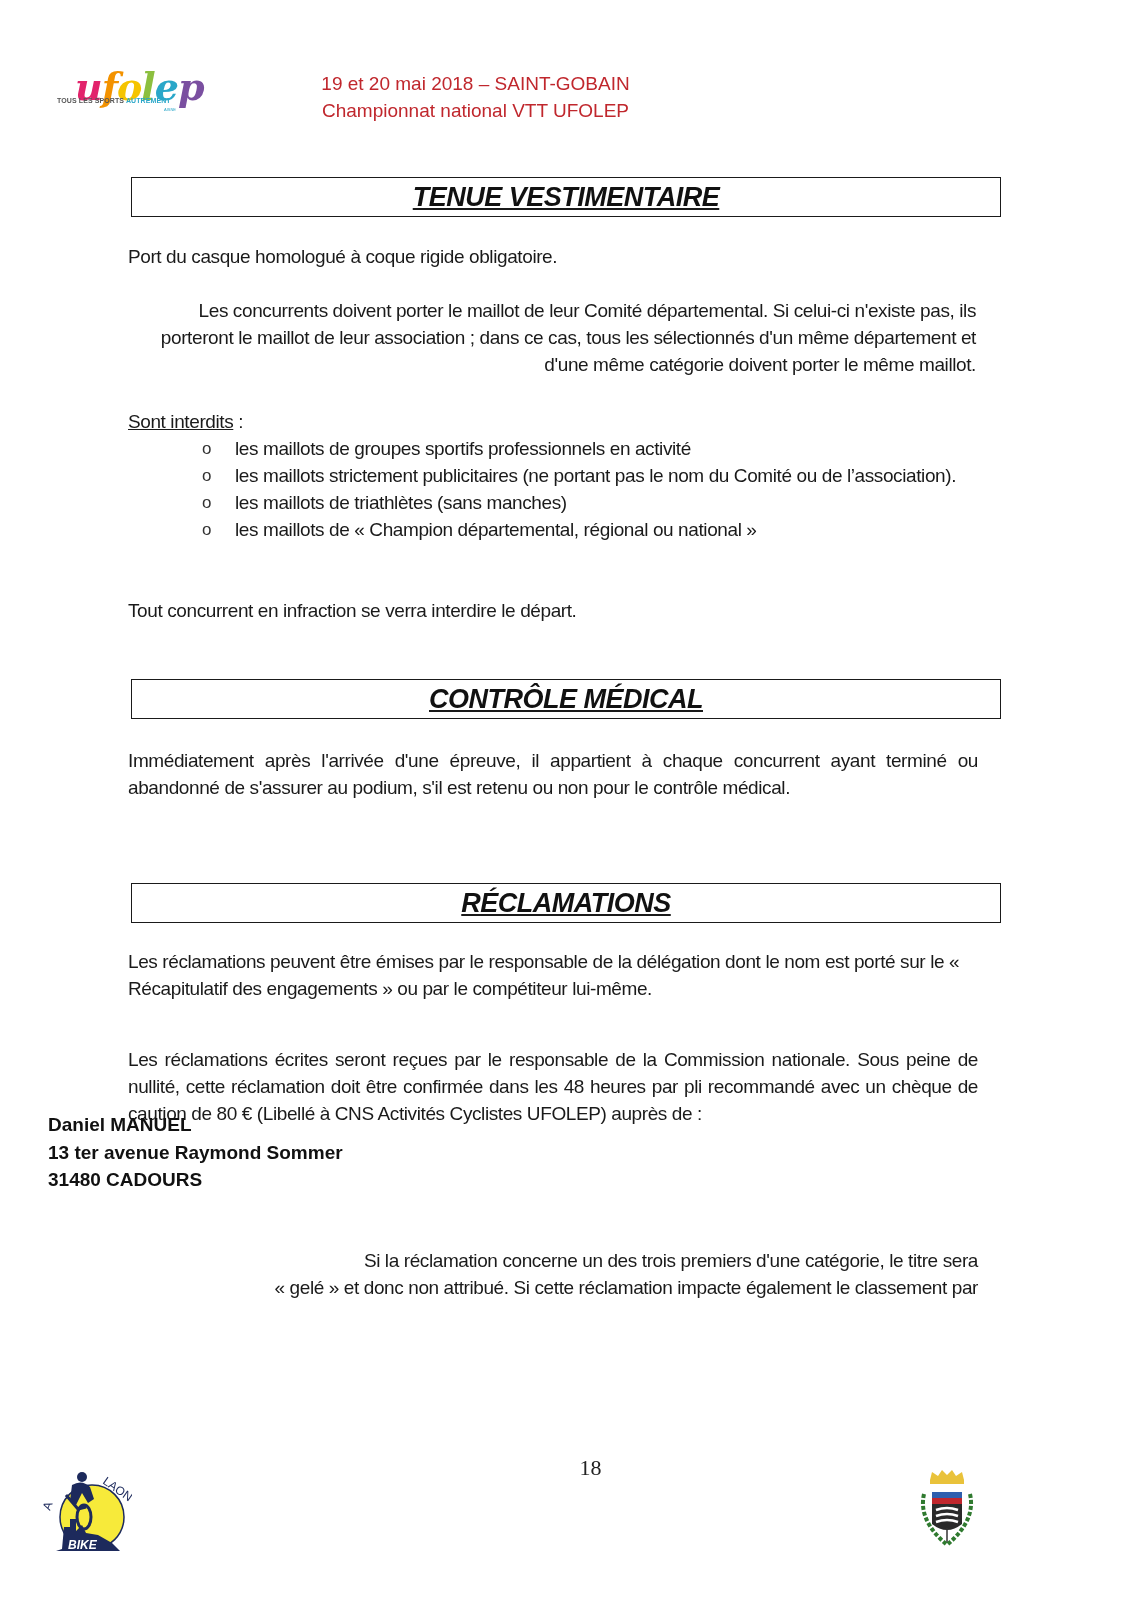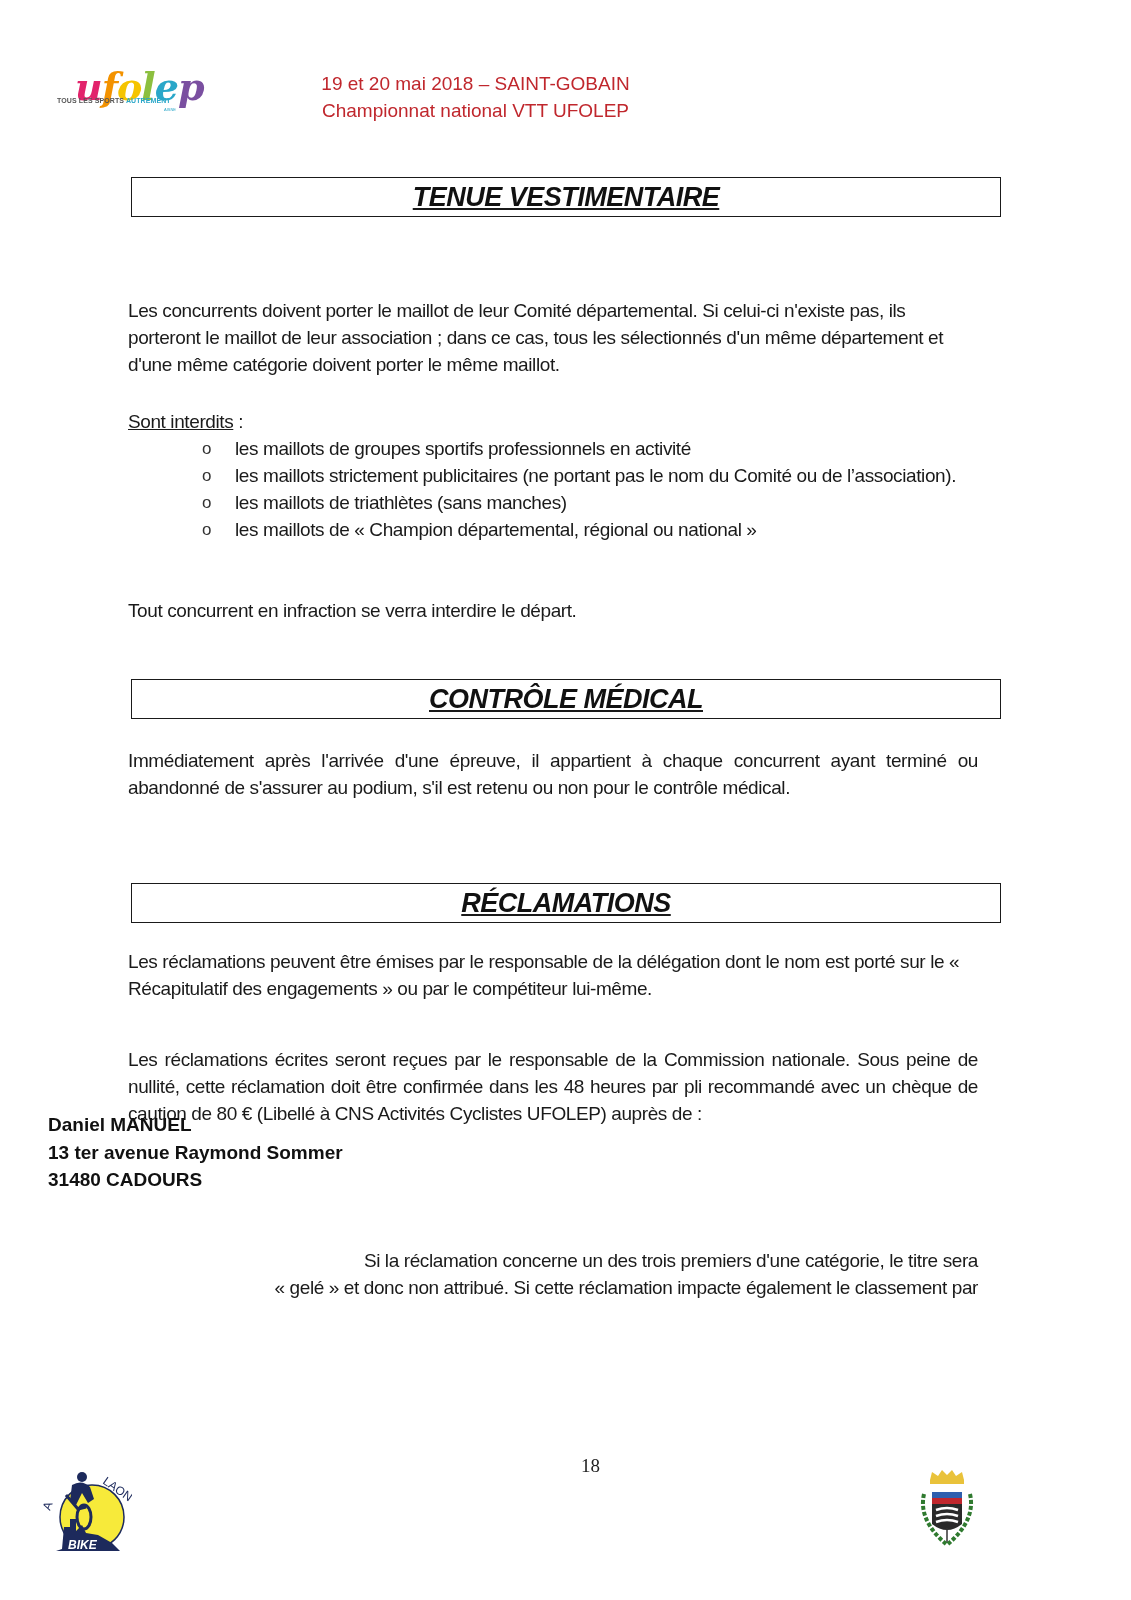--- a/index.html
+++ b/index.html
@@ -43,21 +43,21 @@
   .bullets li .mark { position: absolute; left: 74px; top: 0; font-size: 17px; color: #333; }
 
   .addr { position: absolute; left: 0; width: 1131px; text-align: left; font-weight: bold;
         font-size: 19px; line-height: 27.5px; color: #111; }
   .addr div { padding-left: 48px; }
 
   .center-p { position: absolute; left: 128px; width: 850px; text-align: center;
         font-size: 19px; line-height: 27px; letter-spacing: -0.4px; }
 
   .page-number { position: absolute; left: 0; width: 1131px; top: 1455px; text-align: center;
-        font-family: "Liberation Serif", serif; font-size: 19px; color: #222; padding-left: 50px; box-sizing: border-box; }
+        font-family: "Liberation Serif", serif; font-size: 22px; color: #222; padding-left: 50px; box-sizing: border-box; }
 
   .logo-laon { position: absolute; left: 42px; top: 1465px; width: 90px; height: 90px; }
   .logo-city { position: absolute; left: 912px; top: 1470px; width: 70px; height: 80px; }
 </style>
 </head>
 <body>
 
 <div class="page">
 
   <div class="logo-ufolep">
@@ -73,22 +73,23 @@
 
   <div class="header-title">
     <div>19 et 20 mai 2018 – SAINT-GOBAIN</div>
     <div>Championnat national VTT UFOLEP</div>
   </div>
 
   <div class="section-box" style="top:177px;">
     <h2>TENUE VESTIMENTAIRE</h2>
   </div>
 
+  <div class="p" style="top:243px;">Port du casque homologué à coque rigide obligatoire.</div>
 
-  <div class="p" style="top:297px; width:848px;">Les concurrents doivent porter le maillot de leur Comité départemental. Si celui-ci n'existe pas, ils porteront le maillot de leur association ; dans ce cas, tous les sélectionnés d'un même département et d'une même catégorie doivent porter le même maillot.</div>
+  <div class="p" style="top:297px; width:848px;text-align:right;">Les concurrents doivent porter le maillot de leur Comité départemental. Si celui-ci n'existe pas, ils porteront le maillot de leur association ; dans ce cas, tous les sélectionnés d'un même département et d'une même catégorie doivent porter le même maillot.</div>
 
   <div class="p" style="top:408px;">
     <span class="u">Sont interdits</span><span> :</span>
   </div>
 
   <ul class="bullets" style="top:435px; width:830px;">
     <li><span class="mark">o</span><span>les maillots de groupes sportifs professionnels en activité</span></li>
     <li><span class="mark">o</span><span>les maillots strictement publicitaires (ne portant pas le nom du Comité ou de l’association).</span></li>
     <li><span class="mark">o</span><span>les maillots de triathlètes (sans manches)</span></li>
     <li><span class="mark">o</span><span>les maillots de « Champion départemental, régional ou national »</span></li>

